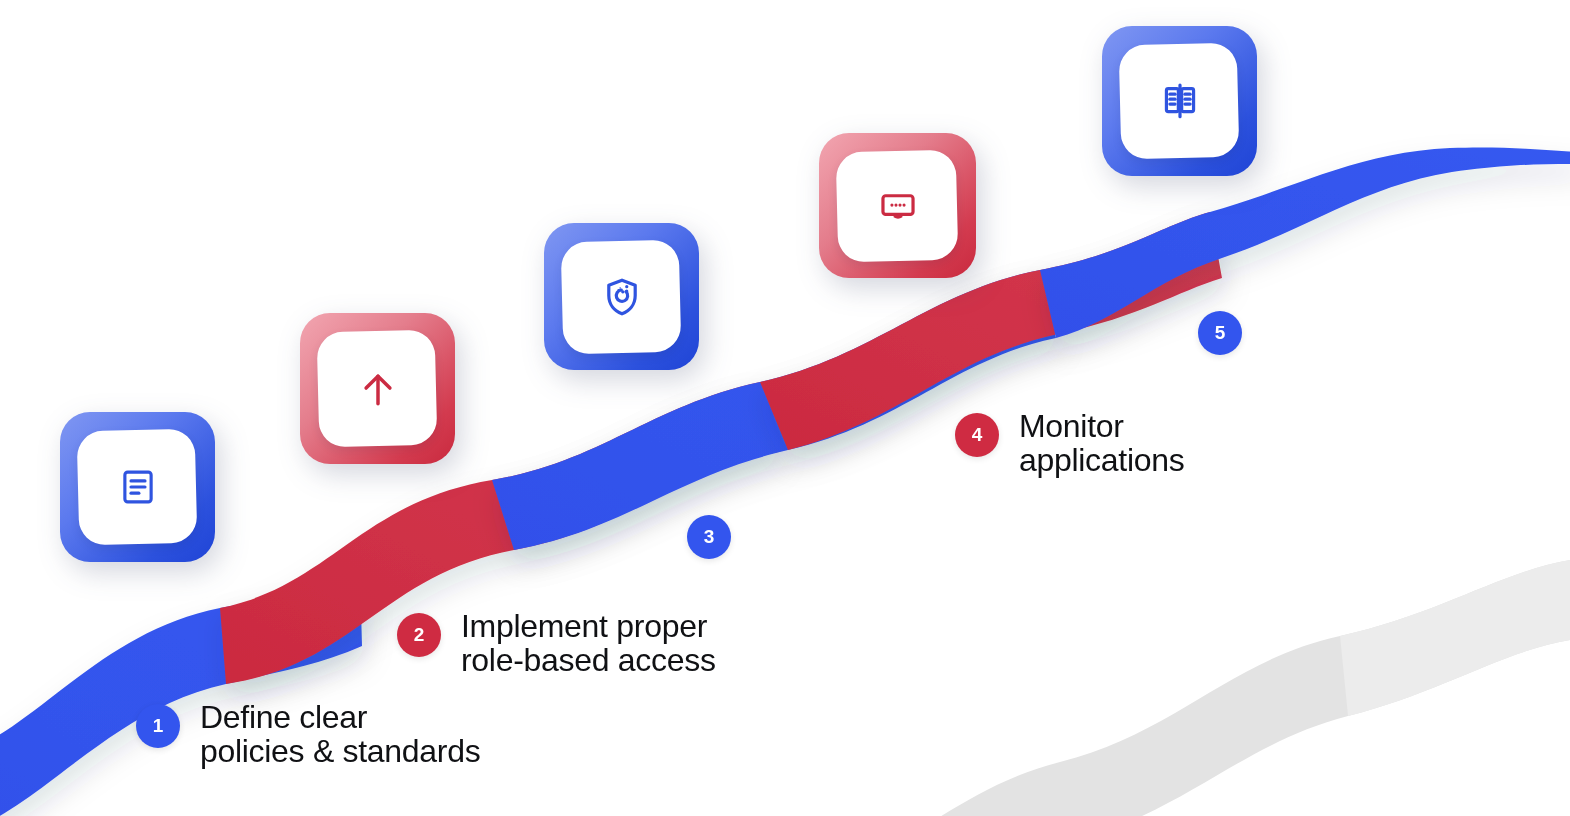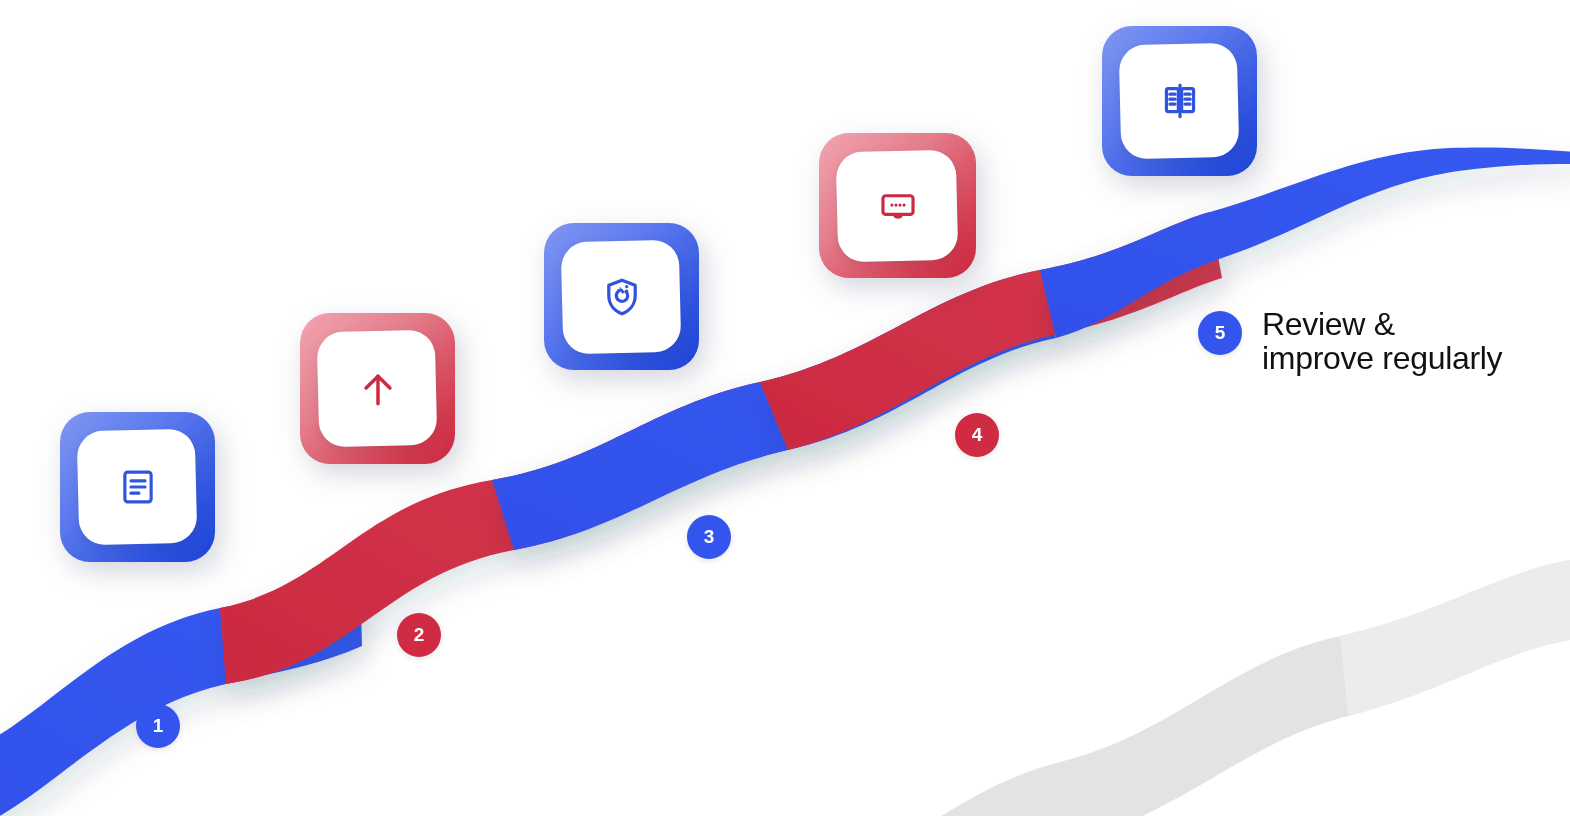--- a/index.html
+++ b/index.html
@@ -183,33 +183,37 @@
       <line x1="6.5" y1="11.0" x2="9.3" y2="11.0"></line>
       <line x1="6.5" y1="13.7" x2="9.3" y2="13.7"></line>
       <line x1="14.7" y1="8.3" x2="17.5" y2="8.3"></line>
       <line x1="14.7" y1="11.0" x2="17.5" y2="11.0"></line>
       <line x1="14.7" y1="13.7" x2="17.5" y2="13.7"></line>
     </svg>
   </div>
 
   <div class="step" style="left:136px;top:700px;">
     <div class="badge badge-blue">1</div>
+    <div class="step-text">Define clear
+policies &amp; standards</div>
   </div>
 
   <div class="step" style="left:397px;top:609px;">
     <div class="badge badge-red">2</div>
+    <div class="step-text">Implement proper
+role-based access</div>
   </div>
 
   <div class="step" style="left:687px;top:511px;">
     <div class="badge badge-blue">3</div>
   </div>
 
   <div class="step" style="left:955px;top:409px;">
     <div class="badge badge-red">4</div>
+    <div class="step-text">Monitor
+applications</div>
   </div>
 
   <div class="step" style="left:1198px;top:307px;">
     <div class="badge badge-blue">5</div>
-    <div class="step-text">Review &amp;
-improve regularly</div>
   </div>
 
 </div>
 
 </body></html>

